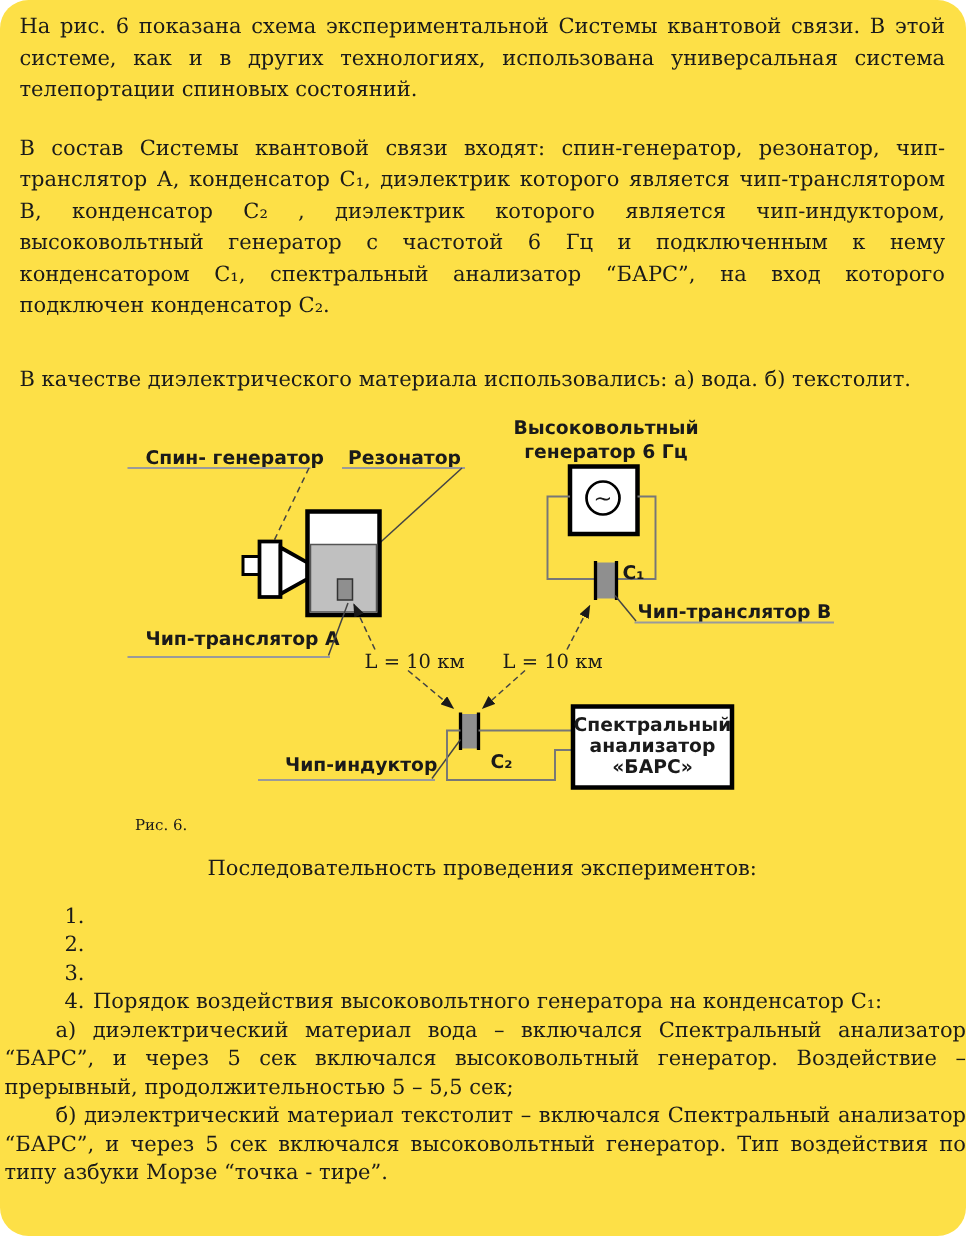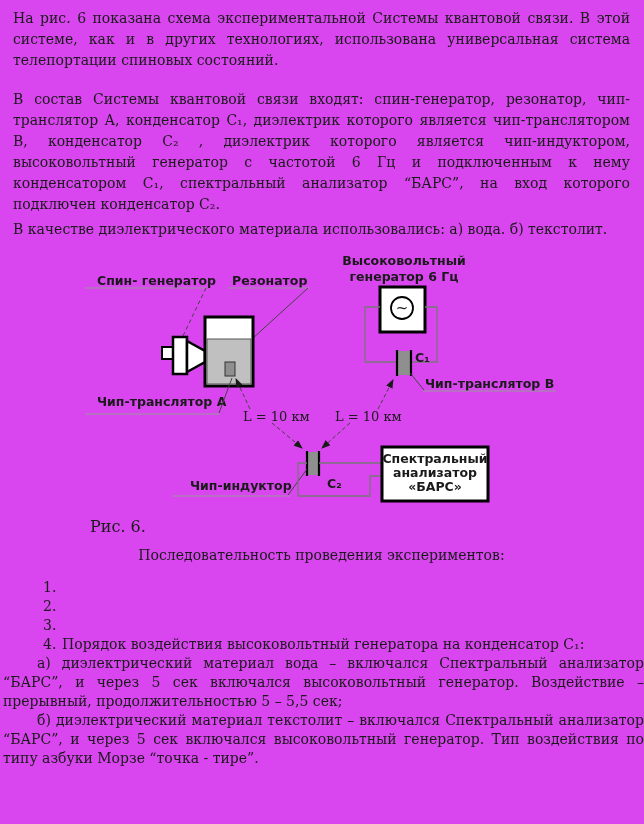--- a/index.html
+++ b/index.html
@@ -1,53 +1,54 @@
 <!DOCTYPE html>
 <html><head>
 <meta charset="utf-8">
 <style>
   html,body{margin:0;padding:0;background:#fff;}
   .page{
     position:relative;
     width:644px;height:824px;
-    background:#d946ef;
+    background:#fde047;
     color:#1a1a1a;
     font-family:"DejaVu Serif","Liberation Serif",serif;
     font-size:14px;
     overflow:hidden;
+    border-radius:19px;
   }
   .para{
     margin:0 14px 0 13px;
     text-align:justify;
     line-height:21px;
   }
   .p1{padding-top:8px;}
   .p2{margin-top:18px;}
-  .p3{margin-top:4px;}
+  .p3{margin-top:28px;}
   .figure-wrap{
     position:relative;
     margin-top:12px;
     height:252px;
   }
   .figure-wrap svg{position:absolute;left:0;top:0;}
   .fig-label{
     font-family:"DejaVu Sans","Liberation Sans",sans-serif;
     font-weight:bold;
     font-size:12.5px;
     fill:#1a1a1a;
   }
   .fig-label-small{
     font-family:"DejaVu Serif","Liberation Serif",serif;
     font-weight:normal;
     font-size:13px;
     fill:#1a1a1a;
   }
   .caption{
     margin:15px 0 0 90px;
-    font-size:16px;
+    font-size:10px;
     line-height:15px;
   }
   .heading{
     margin:12px 14px 0 13px;
     line-height:19px;
     text-align:center;
   }
   .explist{margin-top:13px;}
   .list-row{display:flex;line-height:19px;}
   .list-num{flex:none;width:19px;margin-left:43px;}
@@ -165,19 +166,19 @@
       <span class="list-num">1.</span>
     </div>
     <div class="list-row">
       <span class="list-num">2.</span>
     </div>
     <div class="list-row">
       <span class="list-num">3.</span>
     </div>
     <div class="list-row">
       <span class="list-num">4.</span>
-      <span class="list-text">Порядок воздействия высоковольтный генератора на конденсатор С₁:</span>
+      <span class="list-text">Порядок воздействия высоковольтного генератора на конденсатор С₁:</span>
     </div>
     <p class="sub-para">а) диэлектрический материал вода – включался Спектральный анализатор “БАРС”, и через 5 сек включался высоковольтный генератор. Воздействие – прерывный, продолжительностью 5 – 5,5 сек;</p>
     <p class="sub-para">б) диэлектрический материал текстолит – включался Спектральный анализатор “БАРС”, и через 5 сек включался высоковольтный генератор. Тип воздействия  по типу азбуки Морзе “точка - тире”.</p>
   </div>
 
 </div>
 
 </body></html>

